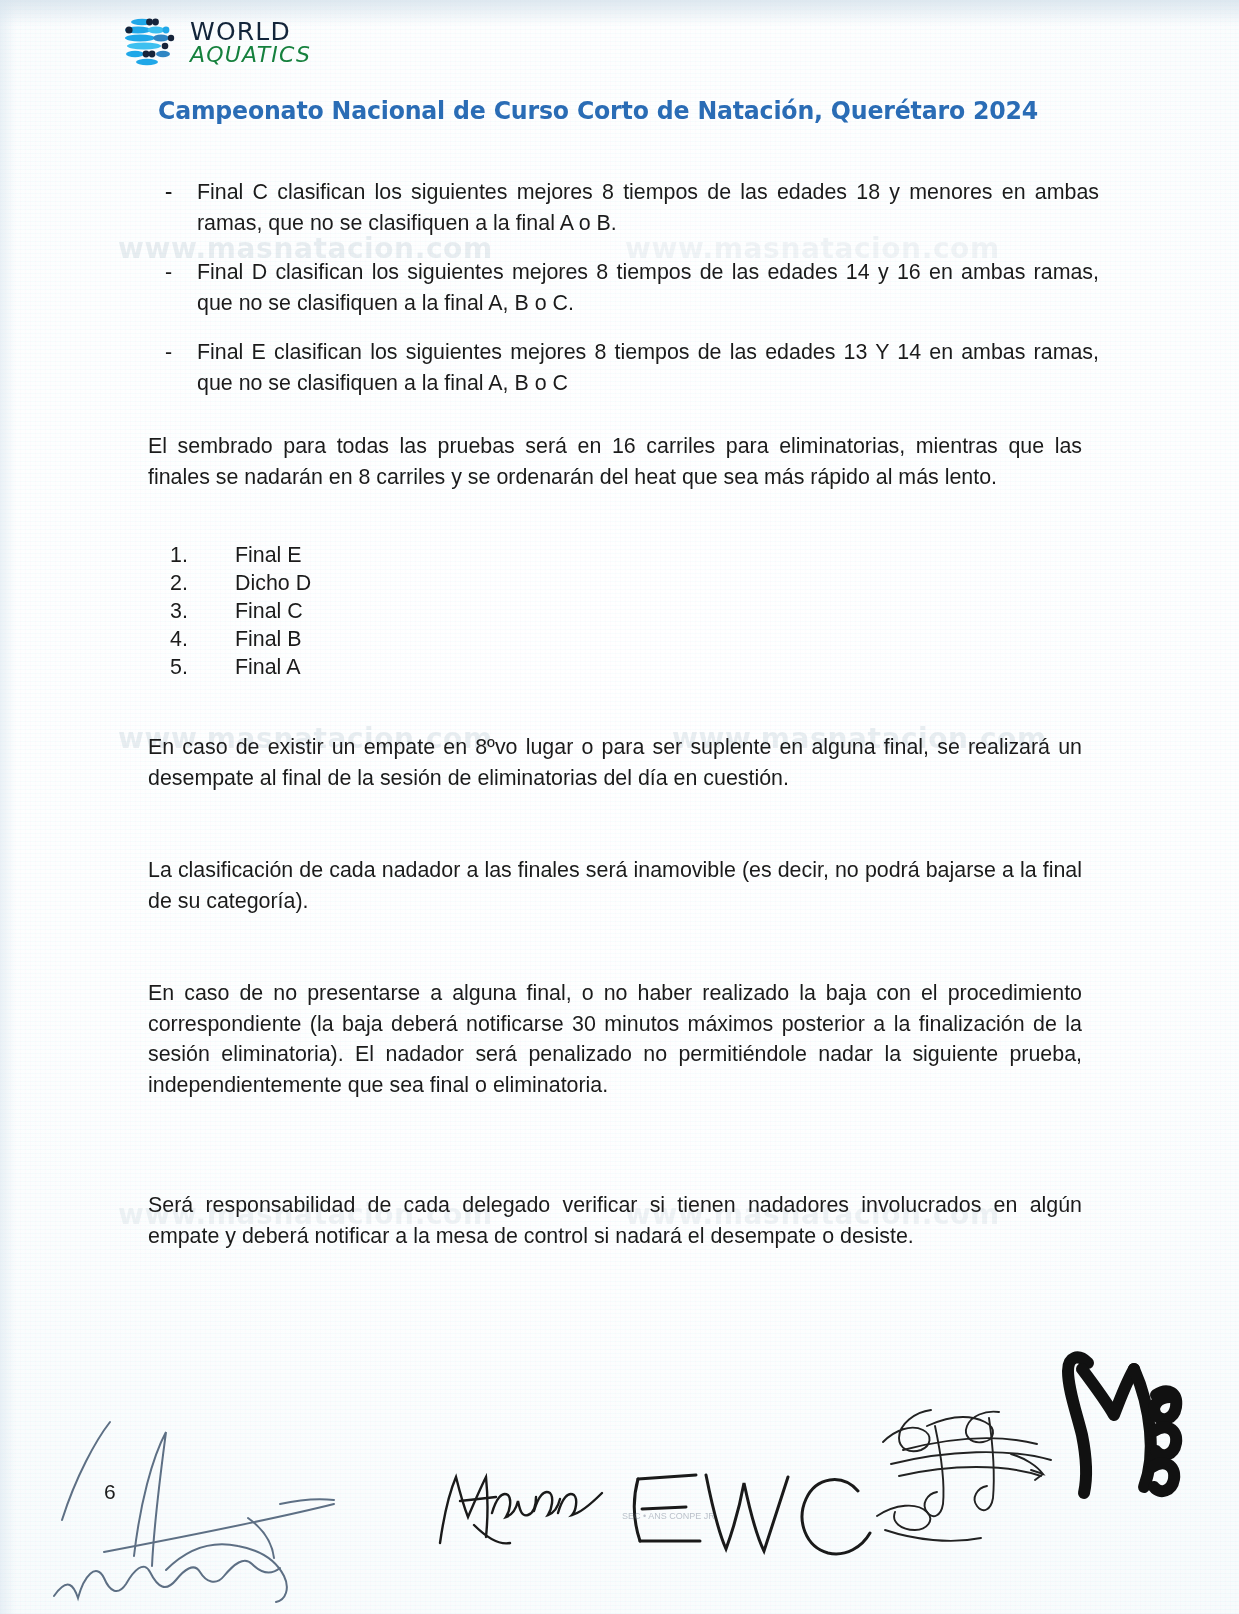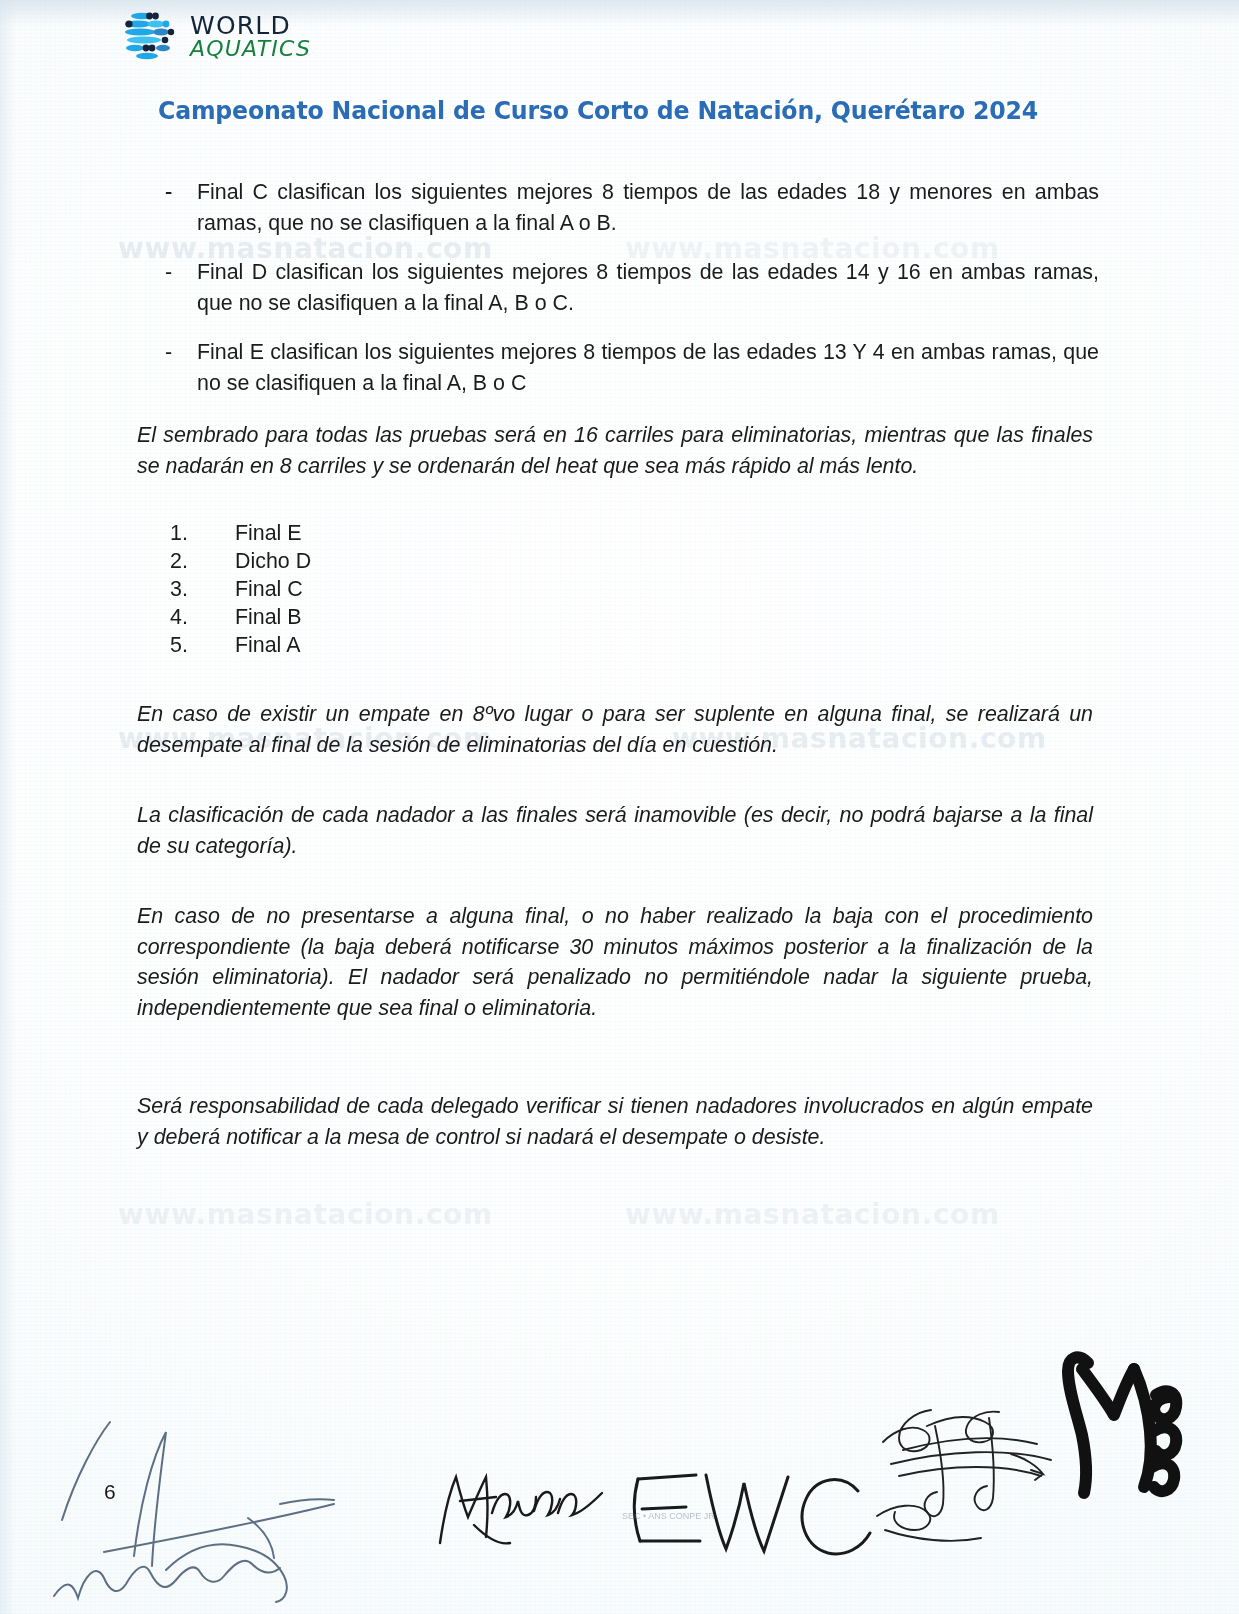--- a/index.html
+++ b/index.html
@@ -47,21 +47,21 @@
   .content {
     position: absolute;
     inset: 0;
     z-index: 4;
   }
 
   
   .logo-block {
     position: absolute;
     left: 120px;
-    top: 10px;
+    top: 16px;
     display: flex;
     align-items: center;
     gap: 12px;
   }
   .logo-mark {
     width: 58px;
     height: 54px;
     flex: 0 0 auto;
   }
   .logo-words {
@@ -124,24 +124,23 @@
     text-justify: inter-word;
   }
   ul.dash-list li .dash {
     position: absolute;
     left: 34px;
     top: 0;
   }
   ul.dash-list li:last-child { margin-bottom: 0; }
 
   p.para {
-    margin: 6px;
+    margin: 17px;
     text-align: justify;
     text-justify: inter-word;
-    font-style: italic;
   }
 
   .gap-sm { height: 16px; }
   .gap-md { height: 28px; }
   .gap-lg { height: 34px; }
 
   ol.num-list {
     list-style: none;
     margin: 0;
     padding: 0;
@@ -270,21 +269,21 @@
       <li>
         <span class="dash">-</span>
         <span>Final C clasifican los siguientes mejores 8 tiempos de las edades 18 y menores en ambas ramas, que no se clasifiquen a la final A o B.</span>
       </li>
       <li>
         <span class="dash">-</span>
         <span>Final D clasifican los siguientes mejores 8 tiempos de las edades 14 y 16 en ambas ramas, que no se clasifiquen a la final A, B o C.</span>
       </li>
       <li>
         <span class="dash">-</span>
-        <span>Final E clasifican los siguientes mejores 8 tiempos de las edades 13 Y 4 en ambas ramas, que no se clasifiquen a la final A, B o C</span>
+        <span>Final E clasifican los siguientes mejores 8 tiempos de las edades 13 Y 14 en ambas ramas, que no se clasifiquen a la final A, B o C</span>
       </li>
     </ul>
 
     <div class="gap-sm"></div>
     <p class="para">El sembrado para todas las pruebas será en 16 carriles para eliminatorias, mientras que las finales se nadarán en 8 carriles y se ordenarán del heat que sea más rápido al más lento.</p>
 
     <div class="gap-sm"></div>
 
     <div class="gap-sm"></div>
     <ol class="num-list">

